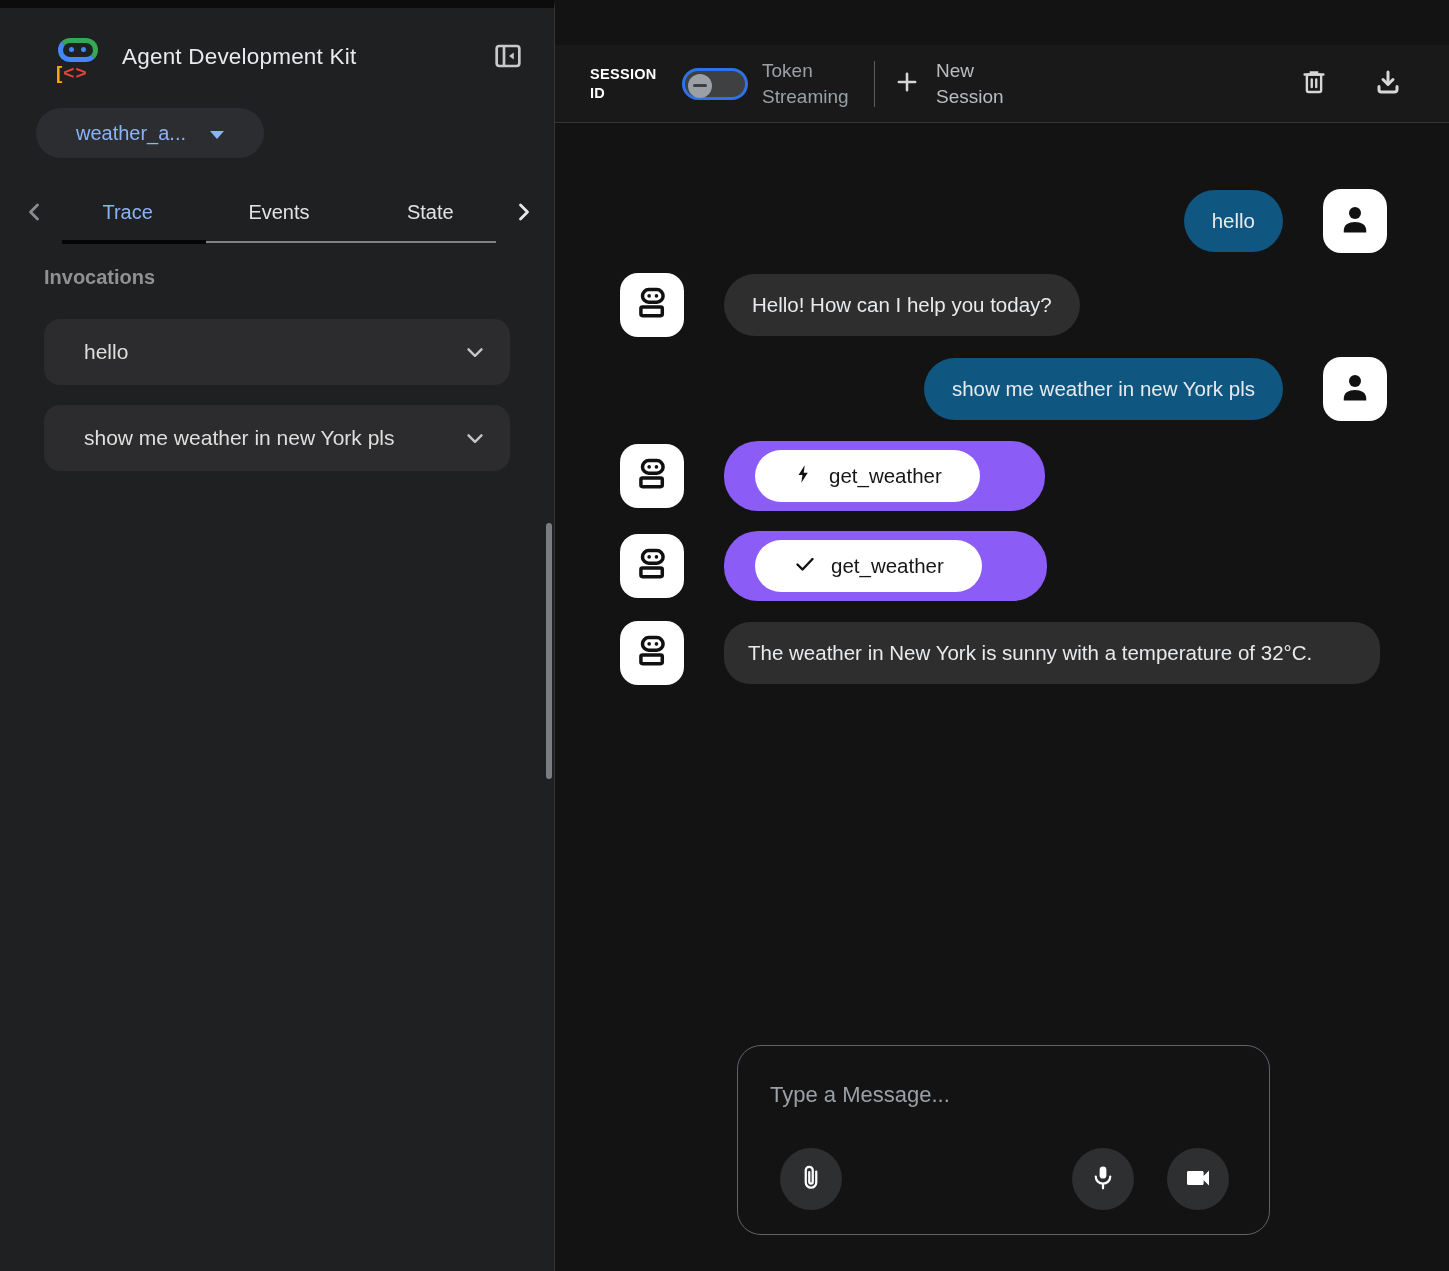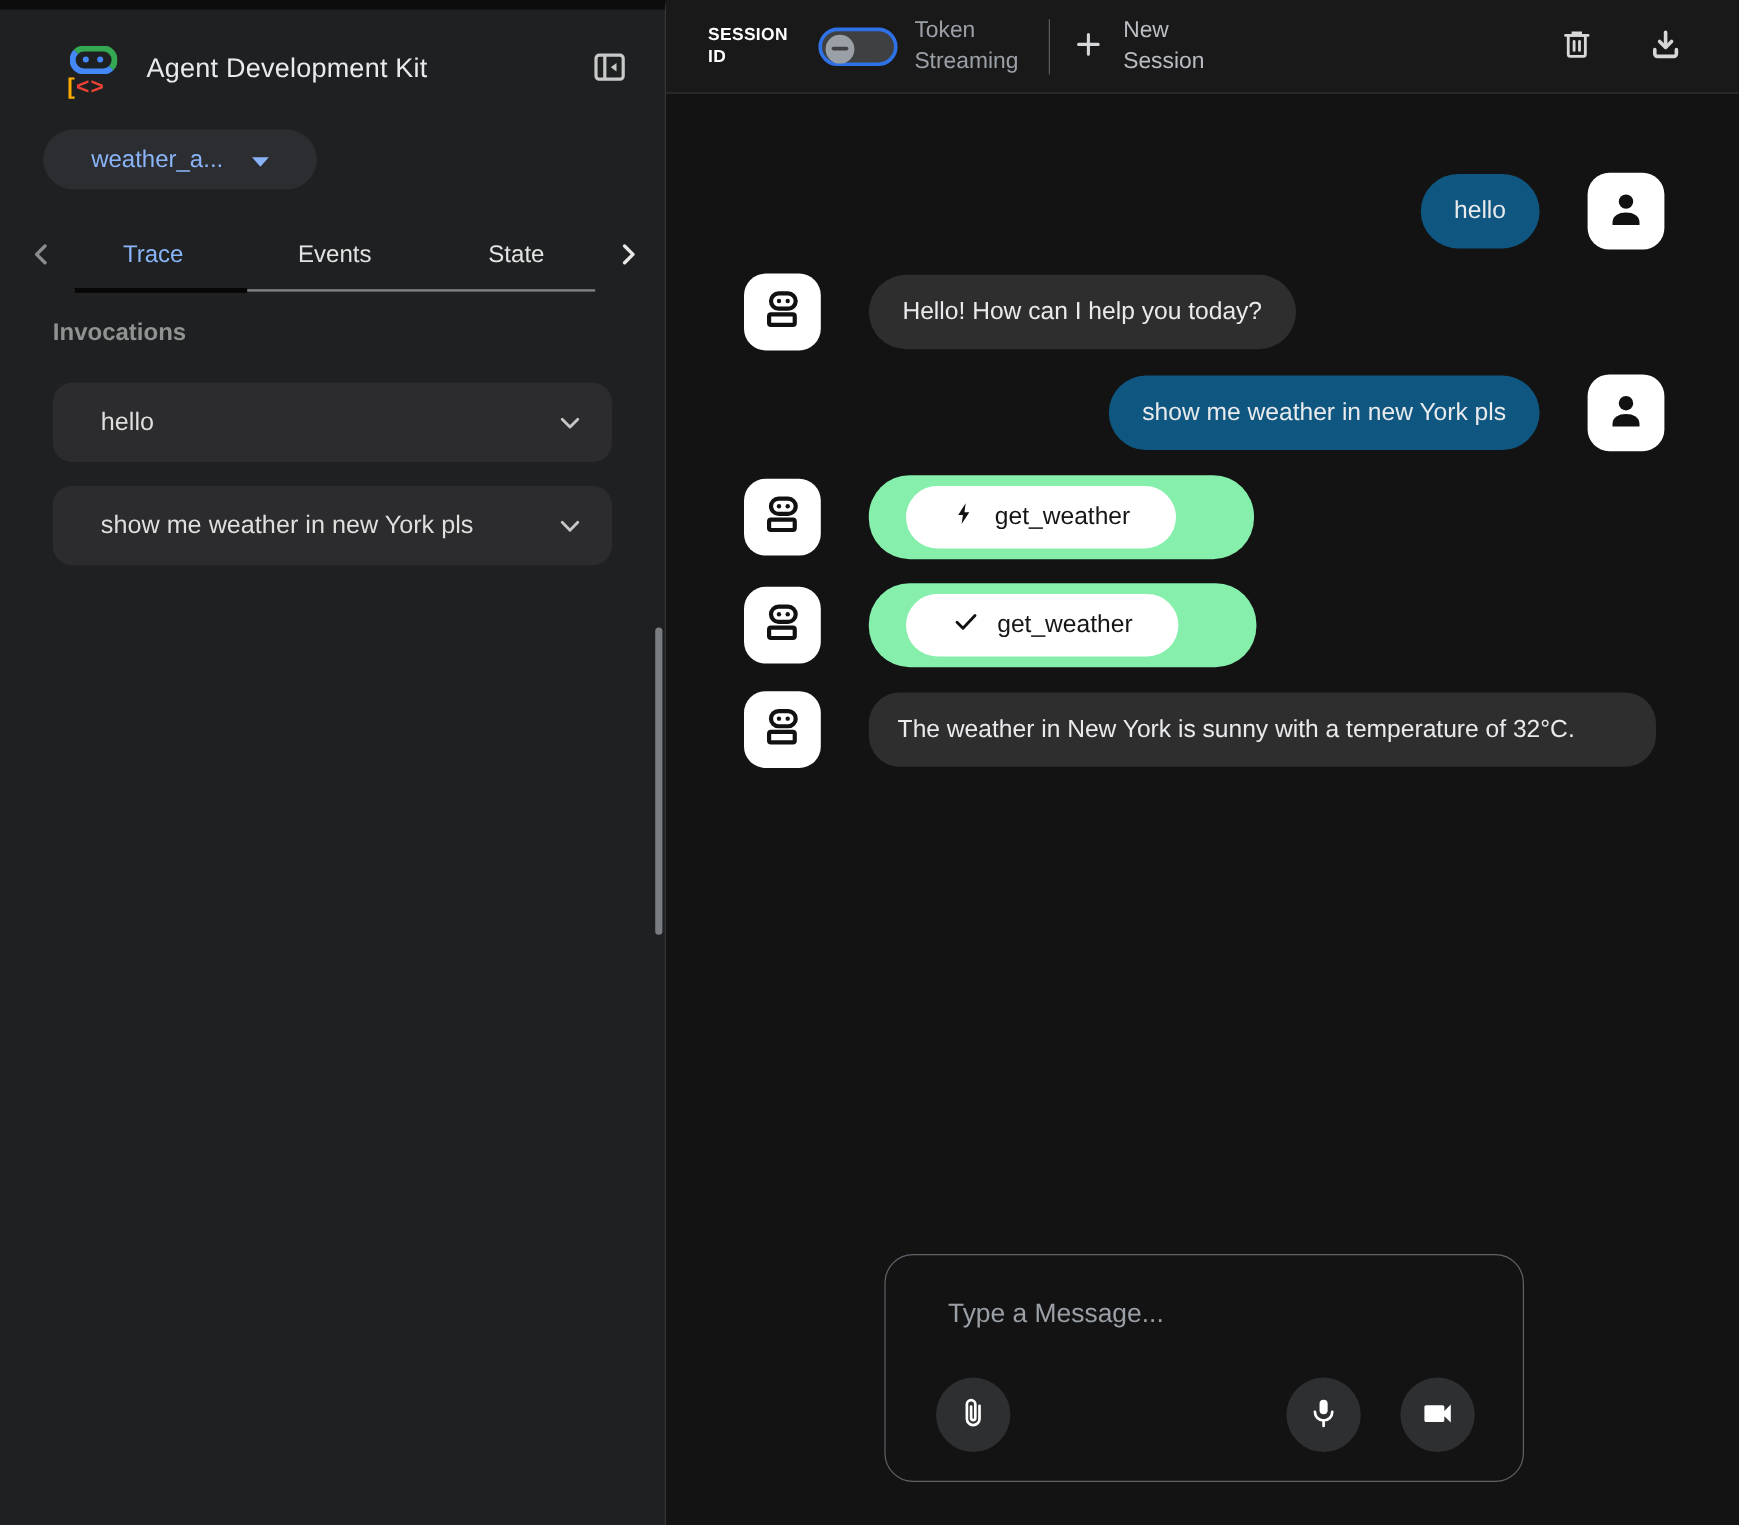--- a/index.html
+++ b/index.html
@@ -61,21 +61,21 @@
   }
   .invocation + .invocation { margin-top:20px; }
   .invocation .label {
     font-size:21px; color:#dfdfde; white-space:nowrap; overflow:hidden; max-width:352px; flex:1;
   }
   .invocation .chev { margin-left:auto; display:flex; flex:none; }
 
   .side-scrollbar { position:absolute; right:2px; top:515px; width:6px; height:256px; border-radius:3px; background:#797d81; }
 
   
-  .main { flex:1; display:flex; flex-direction:column; background:#131314; }
+  .main { flex:1; display:flex; flex-direction:column; background:#131314;margin-top:45px; }
 
   .topbar {
     height:78px; min-height:78px; background:#19191a; border-bottom:1px solid #343435;
     display:flex; align-items:center; padding:0 30px 0 35px;
   }
   .session-label { font-size:14.5px; font-weight:700; color:#ffffff; line-height:1.3; letter-spacing:.3px; width:78px; }
   .session-id {
     font-family:"DejaVu Sans Mono", monospace; font-size:16.5px; color:#8e918f;
     line-height:1.55; margin-left:12px; text-align:center; width:252px;
   }
@@ -96,33 +96,33 @@
   .msg-row.user { justify-content:flex-end; }
   .avatar {
     width:64px; height:64px; min-width:64px; border-radius:18px; background:#ffffff;
     display:flex; align-items:center; justify-content:center; flex:none;
   }
   .bubble { font-size:20.5px; line-height:1.42; color:#e8eaec; padding:16px 28px; border-radius:32px; }
   .bubble.user-bubble { background:#0f5681; }
   .bubble.bot-bubble { background:#2e2e2f; }
   .bubble.wide { width:656px; border-radius:26px; padding:16px 30px 16px 24px; }
 
-  .chip-wrap { background:#86efac; border-radius:34px; padding:9px 65px 9px 31px; display:flex; }
+  .chip-wrap { background:#8b5cf6; border-radius:34px; padding:9px 65px 9px 31px; display:flex; }
   .chip {
     background:#ffffff; border-radius:999px; height:52px; padding:0 38px;
     display:flex; align-items:center; gap:14px; color:#161616; font-size:20.5px; border:none; cursor:pointer; font-family:inherit;
   }
 
   
   .composer {
     margin-top:auto; margin-bottom:36px; align-self:center;
     width:533px; height:190px; border:1.5px solid #5f6368; border-radius:24px;
     position:relative; background:transparent;
   }
-  .composer .placeholder { position:absolute; left:52px; top:36px; font-size:22px; color:#9aa0a6; }
+  .composer .placeholder { position:absolute; left:32px; top:36px; font-size:22px; color:#9aa0a6; }
   .composer .btn-row { position:absolute; left:42px; right:40px; bottom:24px; display:flex; align-items:center; }
   .round-btn {
     width:62px; height:62px; border-radius:50%; background:#2e2f31; border:none; cursor:pointer;
     display:flex; align-items:center; justify-content:center;
   }
   .round-btn.mic { margin-left:auto; }
   .round-btn.cam { margin-left:33px; }
 </style>
 </head>
 <body>

